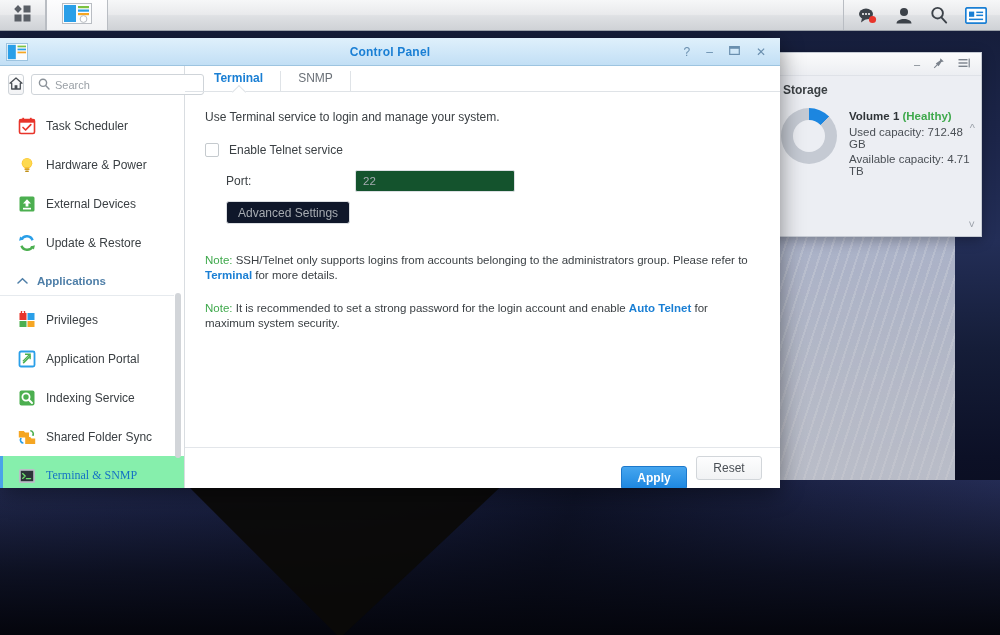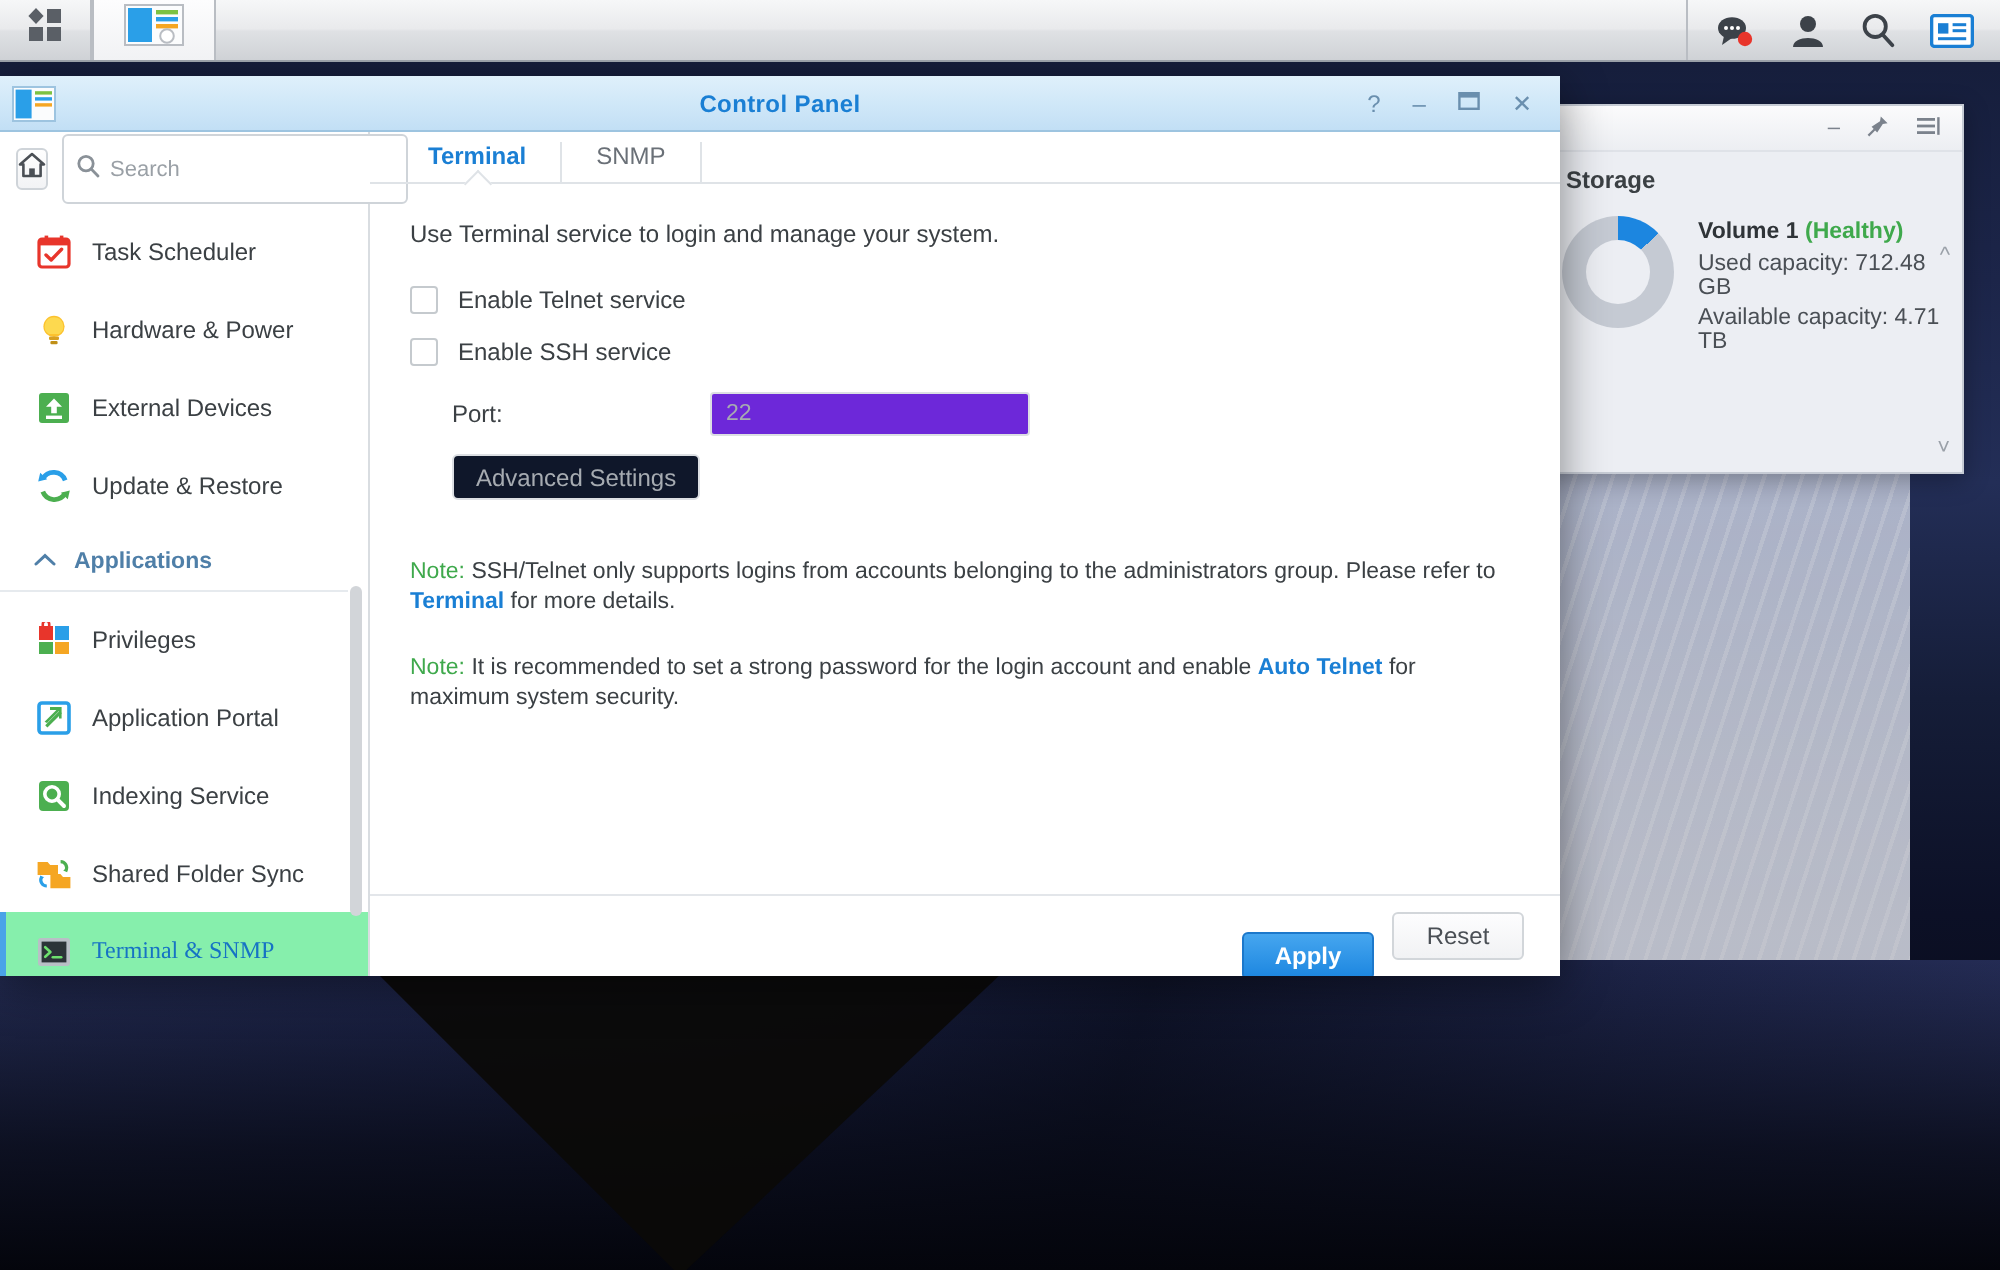--- a/index.html
+++ b/index.html
@@ -150,21 +150,21 @@
     padding: 0 9px 0 8px;
   }
   #home-btn {
     width: 26px; height: 21px;
     border: 1px solid #cfd4d9; border-radius: 3px;
     background: linear-gradient(180deg,#fefefe,#f2f3f5);
     display: flex; align-items: center; justify-content: center;
     cursor: pointer;
   }
   #search-wrap {
-    flex: 1; height: 35px;
+    flex: 1; height: 21px;
     border: 1px solid #cfd4d9; border-radius: 3px;
     background: #fff;
     display: flex; align-items: center; gap: 5px;
     padding: 0 6px;
   }
   #search-input {
     border: none; outline: none; flex: 1;
     font-size: 11px; color: #333;
     font-family: "Liberation Sans", sans-serif;
     background: transparent;
@@ -250,21 +250,21 @@
     cursor: pointer; flex: 0 0 14px;
   }
   .chk-label { font-size: 12px; color: #3b4044; cursor: pointer; }
 
   #port-row { display: flex; align-items: center; margin: 8px 0 0 0; }
   #port-label { width: 32px; font-size: 12px; color: #3b4044; margin-left: 21px; }
   #port-input {
     margin-left: 97px;
     width: 160px; height: 22px;
     border: 1px solid #dcdfe3; border-radius: 2px;
-    background: #6d28d9;
+    background: #14532d;
     font-size: 11.5px; color: #a6abb1;
     padding: 0 7px;
     font-family: "Liberation Sans", sans-serif;
     outline: none;
   }
   #adv-btn {
     margin: 9px 0 12px 21px;
     height: 23px; padding: 0 11px;
     border: 1px solid #dcdfe3; border-radius: 3px;
     background: #0f172a;
@@ -640,24 +640,20 @@
       </div>
 
       <div id="pane">
         <div id="intro">Use Terminal service to login and manage your system.</div>
 
         <div class="chk-row">
           <span class="chk"></span>
           <span class="chk-label">Enable Telnet service</span>
         </div>
 
-        <div class="chk-row">
-          <span class="chk"></span>
-          <span class="chk-label">Enable SSH service</span>
-        </div>
 
         <div id="port-row">
           <span id="port-label">Port:</span>
           <input id="port-input" type="text" value="22" style="">
         </div>
 
         <button id="adv-btn">Advanced Settings</button>
 
         <div class="note">
           <span class="note-tag">Note:</span><span> SSH/Telnet only supports logins from accounts belonging to the administrators group. Please refer to </span><span class="lnk">Terminal</span><span> for more details.</span>

